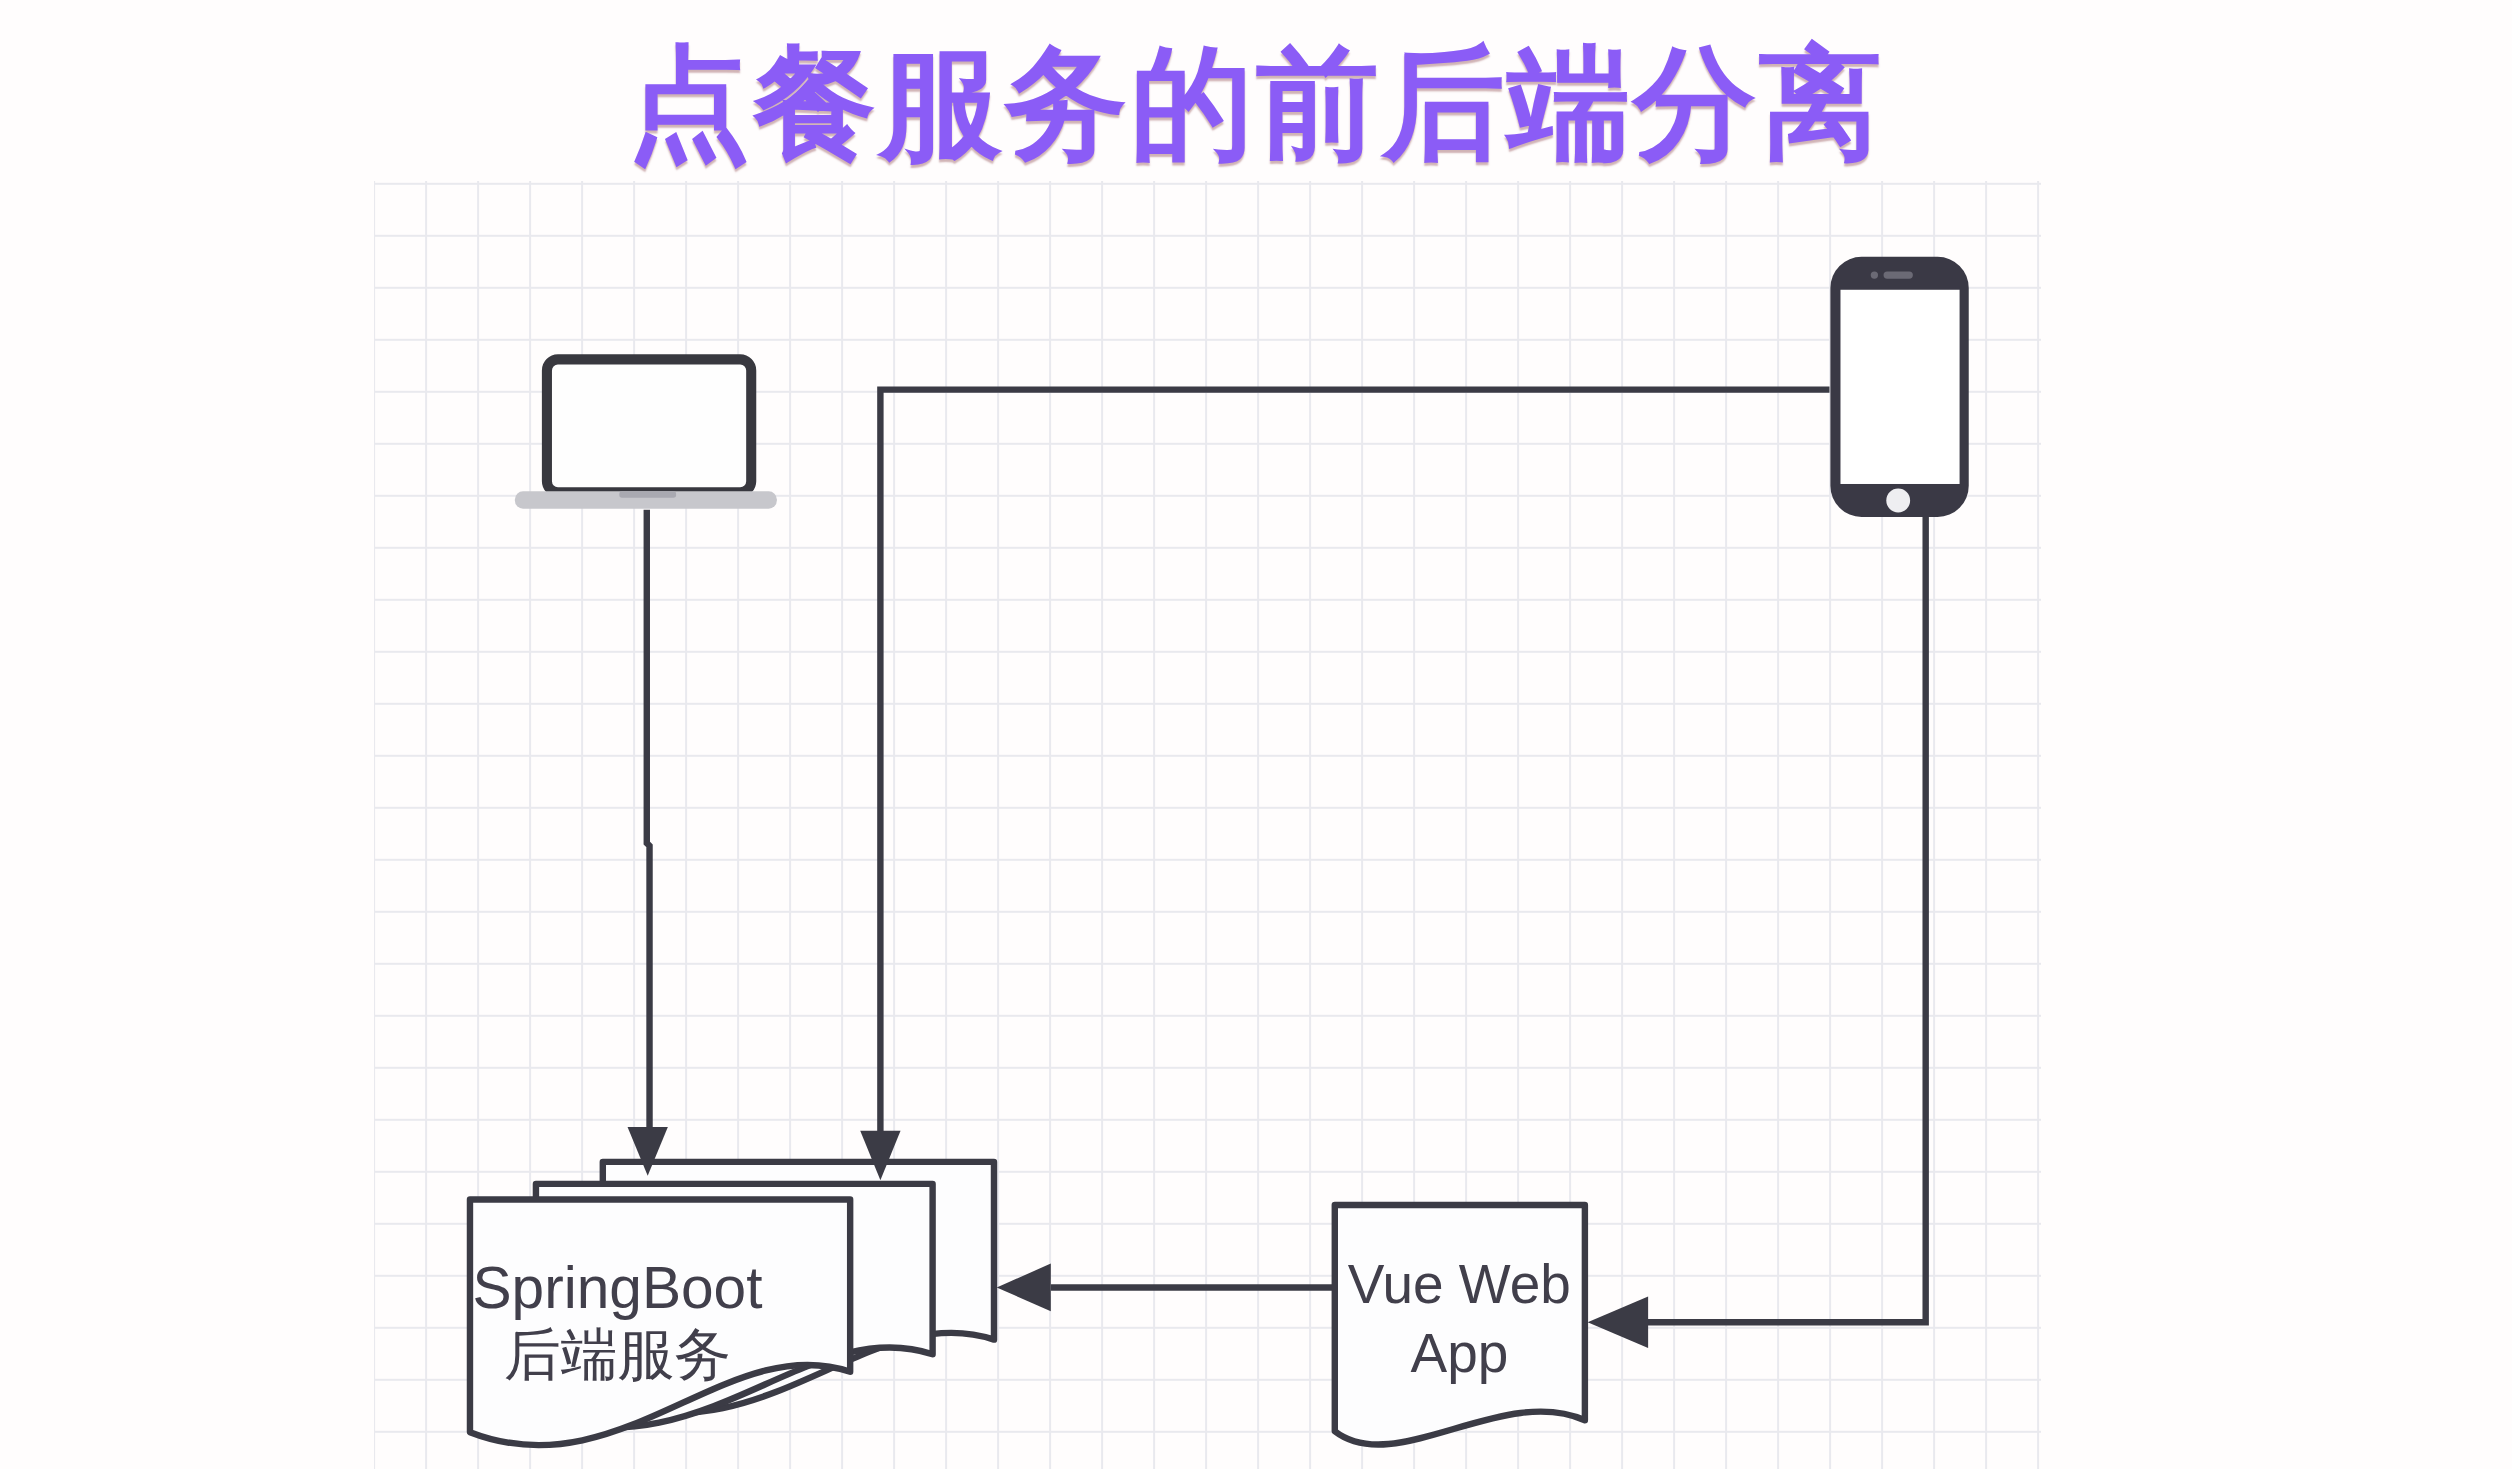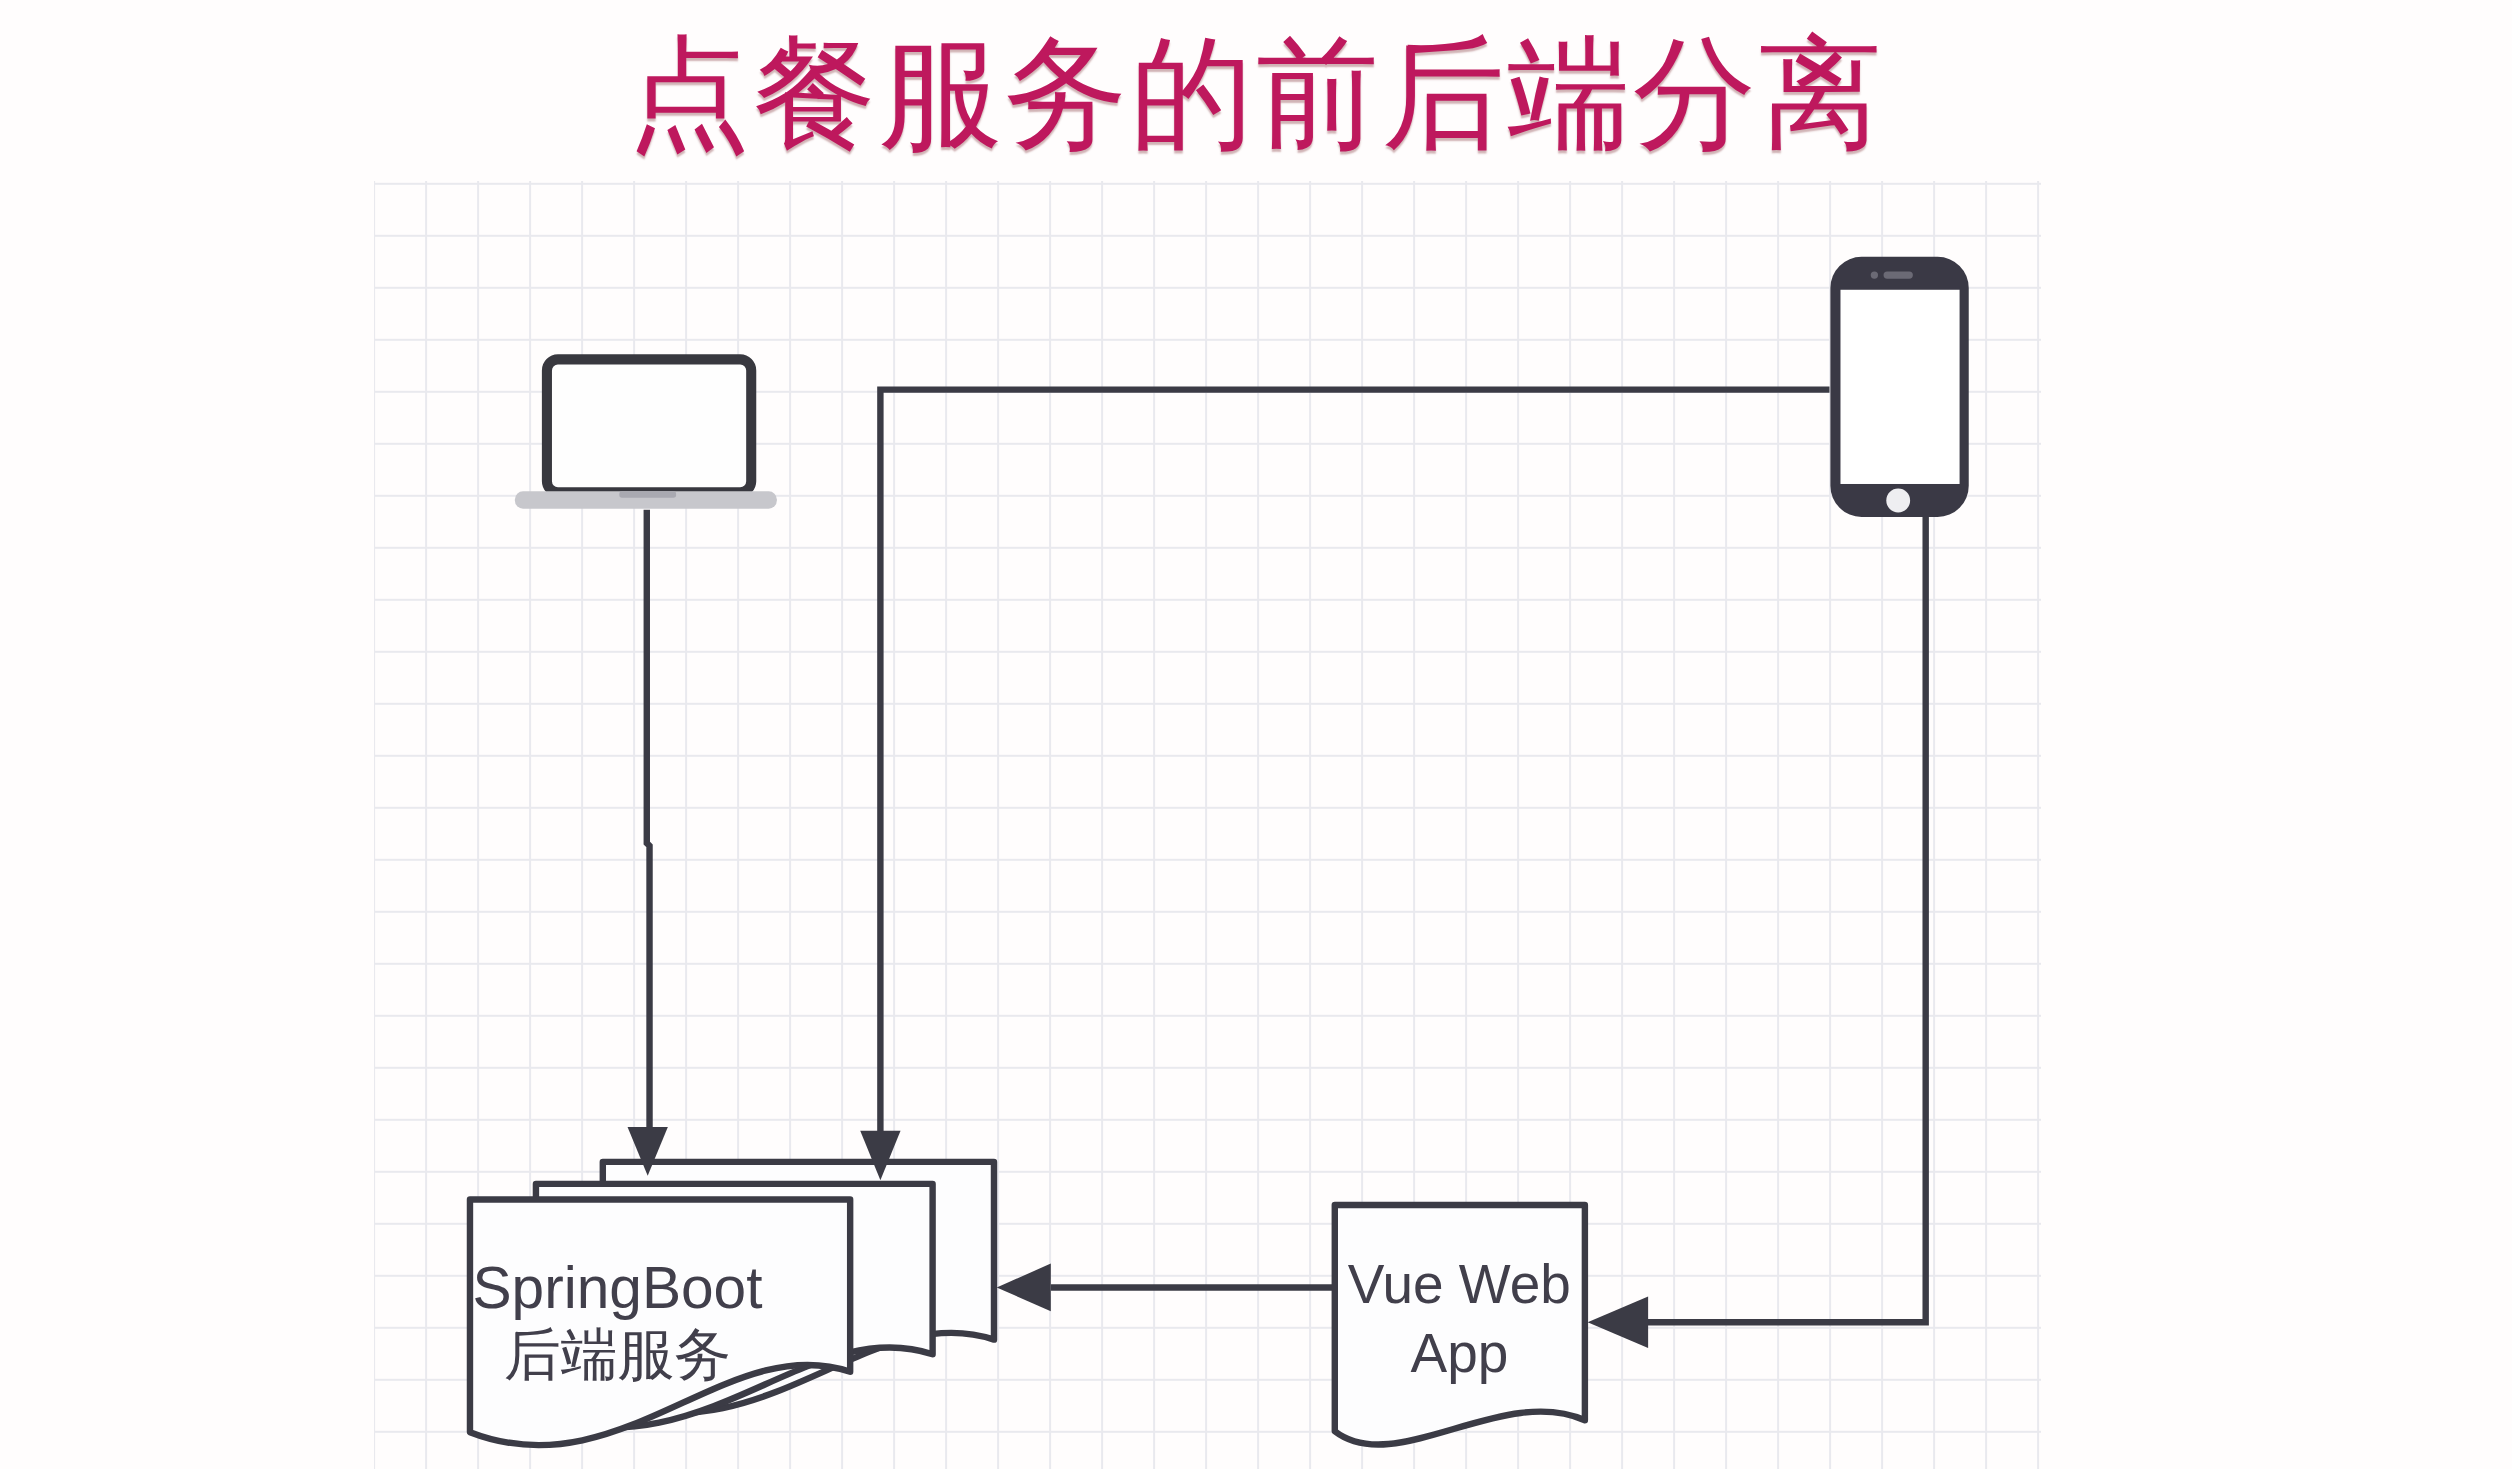--- a/index.html
+++ b/index.html
@@ -15,26 +15,26 @@
     left:374px;top:181px;
     width:1667px;height:1288px;
     background-image:
       linear-gradient(to right,#e9e9ee 1.8px,transparent 1.8px),
       linear-gradient(to bottom,#e9e9ee 1.8px,transparent 1.8px);
     background-size:52px 52px;
     background-position:-0.9px 1.8px;
   }
   .title{
     position:absolute;
-    top:13px;left:50%;
+    top:23px;left:50%;
     transform:translateX(-50%);
     font-size:123px;
-    font-weight:400;
+    font-weight:700;
     letter-spacing:2.7px;
-    color:#be185d;
+    color:#8b5cf6;
     white-space:nowrap;
     text-shadow:0 2.7px 1.8px rgba(120,40,45,.35);
   }
   svg.diagram{position:absolute;left:0;top:0;}
   .connector{stroke:#3b3b45;stroke-width:7;fill:none;}
   .arrowhead{fill:#3b3b45;stroke:none;}
   .doc{fill:#fdfdfe;stroke:#3b3b45;stroke-width:7;stroke-linejoin:round;}
   .node-label{fill:#413f4b;text-anchor:middle;}
 </style>
 </head>

